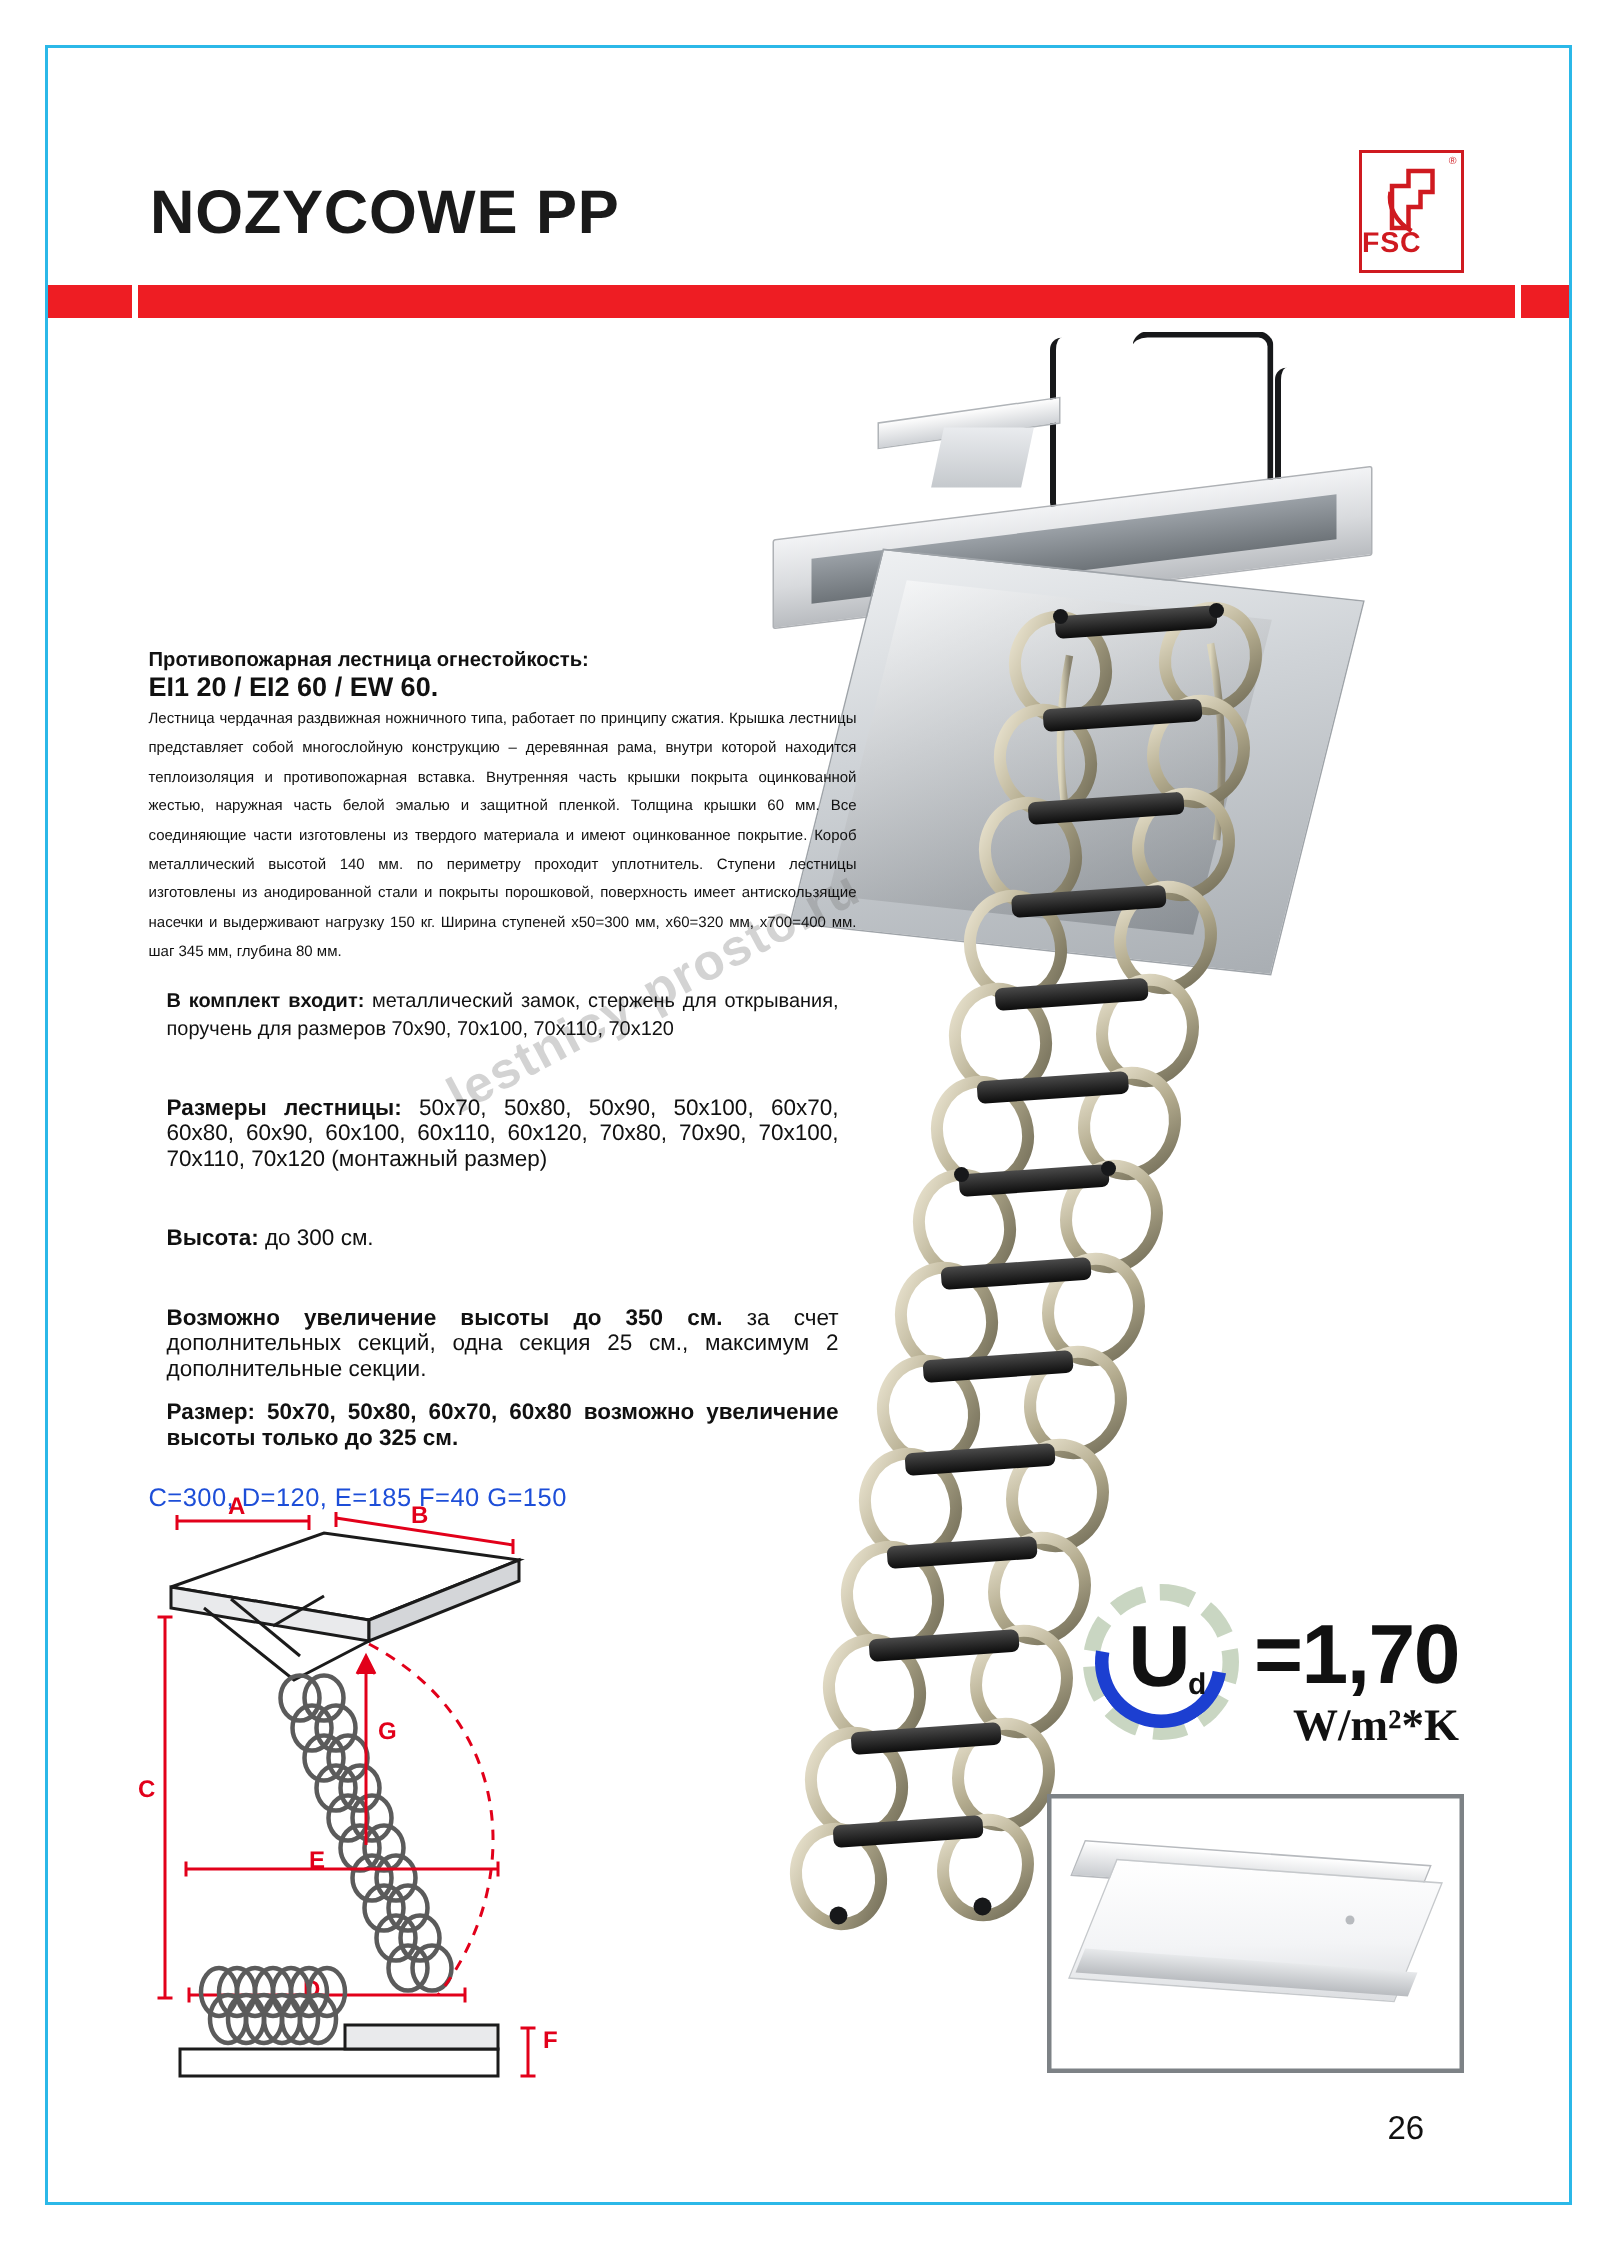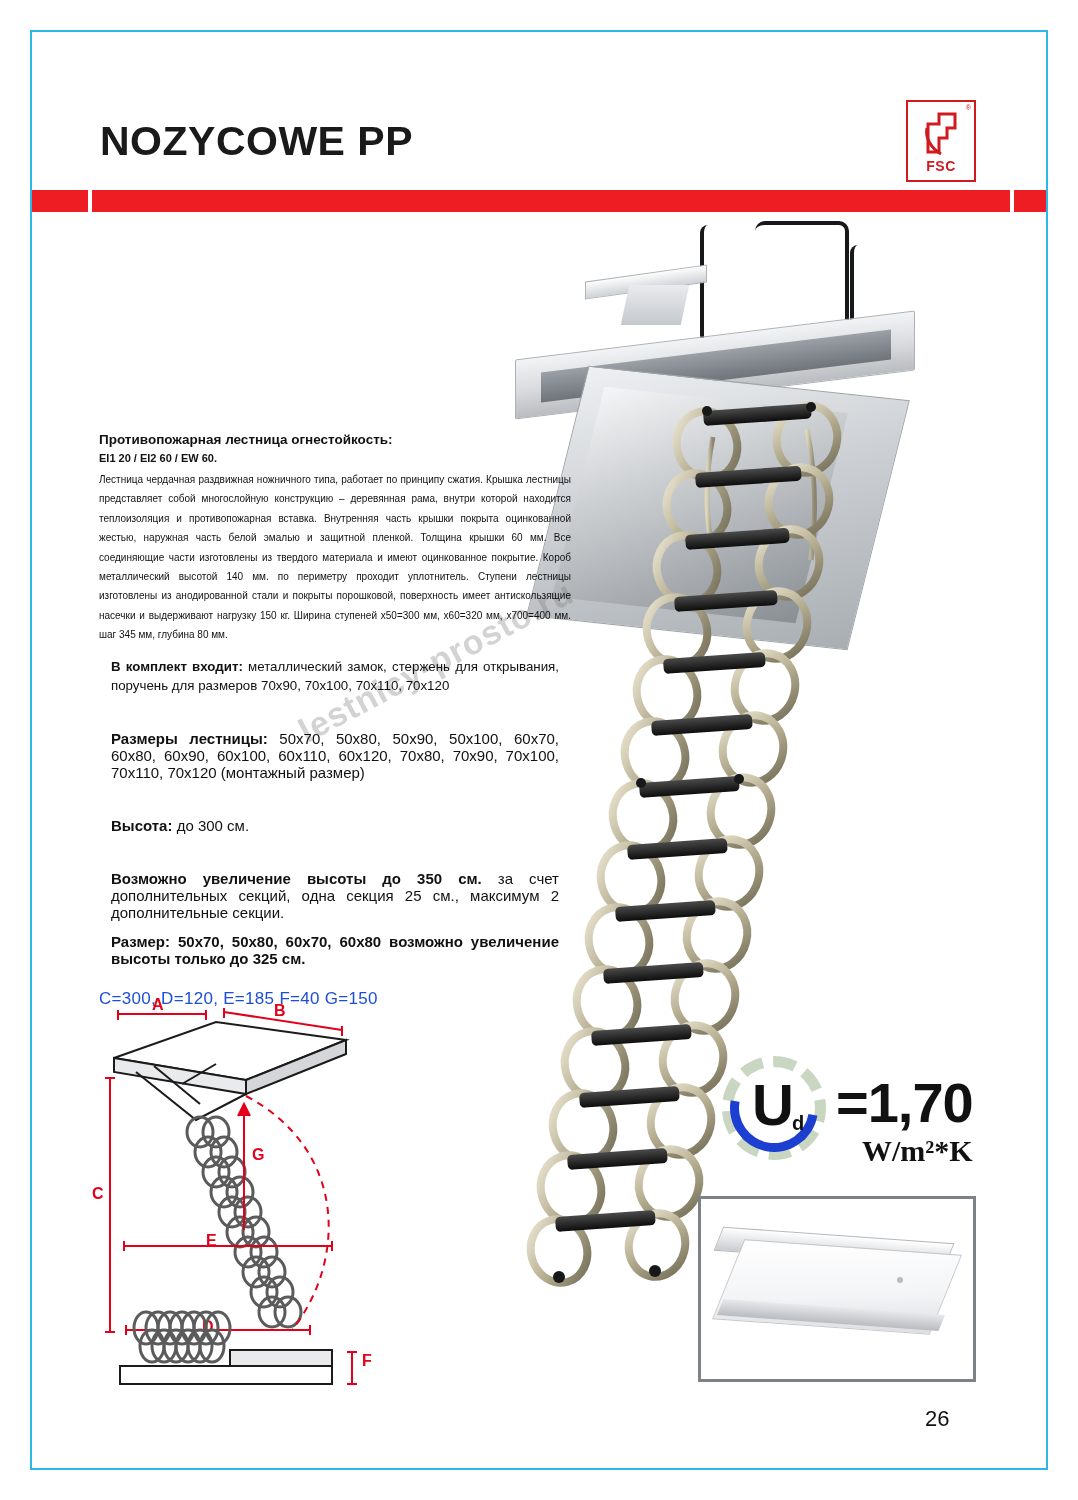--- a/index.html
+++ b/index.html
@@ -9,21 +9,21 @@
   .page{position:absolute;left:0;top:0;width:908px;height:1500px;background:#fff;padding-left:38px;}
   .cyan-frame{position:absolute;left:30px;top:30px;width:1018px;height:1440px;border:2px solid #2bb8e8;box-sizing:border-box;}
   .red-band{position:absolute;left:32px;top:190px;width:1014px;height:22px;background:#ee1d23;}
   .white-notch{position:absolute;left:88px;top:188px;width:4px;height:26px;background:#ffffff;}
   .white-notch2{position:absolute;left:1010px;top:188px;width:4px;height:26px;background:#ffffff;}
 
   
   .title{position:absolute;left:100px;top:118px;font-size:41px;font-weight:bold;letter-spacing:0.5px;color:#1a1a1a;}
   .fsc{position:absolute;left:906px;top:100px;width:70px;height:82px;border:2px solid #cf1a20;box-sizing:border-box;background:#fff;}
   .fsc .tree{position:absolute;left:50%;top:6px;transform:translateX(-50%);}
-  .fsc .fsc-text{position:absolute;left:0;right:0;bottom:6px;text-align:center;font-size:14px;font-weight:bold;color:#cf1a20;letter-spacing:0.5px;}
+  .fsc .fsc-text{position:absolute;left:0;right:0;bottom:6px;font-size:19px;font-weight:bold;color:#cf1a20;letter-spacing:0.5px;}
   .fsc .reg{position:absolute;right:3px;top:2px;font-size:7px;color:#cf1a20;}
 
   
   .txtcol{position:absolute;left:99px;top:430px;width:472px;color:#111;}
   .bold{font-weight:bold;}
   .p-main{font-size:10px;line-height:19.4px;text-align:justify;margin:0;}
   .p-kit{font-size:13.3px;line-height:19.4px;text-align:justify;margin:12px;}
   .p-small{font-size:15px;line-height:17px;text-align:justify;margin:12px;}
   .gap-a{height:11px;}
   .gap-b{height:12px;}
@@ -193,21 +193,21 @@
             <circle cx="200" cy="1056" r="6"></circle>
         </g>
       </svg>
     </div>
   </div>
 
   <div class="wm">lestnicy-prosto.ru</div>
 
   <div class="txtcol">
     <div class="bold" style="font-size:13.5px;line-height:19px;">Противопожарная лестница огнестойкость:</div>
-    <div class="bold" style="font-size:11px;line-height:19px;margin-bottom:2px;">EI1 20 / EI2 60 / EW 60.</div>
+    <div class="bold" style="font-size:18px;line-height:19px;margin-bottom:2px;">EI1 20 / EI2 60 / EW 60.</div>
 
     <p class="p-main">Лестница чердачная раздвижная ножничного типа, работает по принципу сжатия. Крышка лестницы представляет собой многослойную конструкцию – деревянная рама, внутри которой находится теплоизоляция и противопожарная вставка. Внутренняя часть крышки покрыта оцинкованной жестью, наружная часть белой эмалью и защитной пленкой. Толщина крышки 60 мм. Все соединяющие части изготовлены из твердого материала и имеют оцинкованное покрытие. Короб металлический высотой 140 мм. по периметру проходит уплотнитель. Ступени лестницы изготовлены из анодированной стали и покрыты порошковой, поверхность имеет антискользящие насечки и выдерживают нагрузку 150 кг. Ширина ступеней х50=300 мм, х60=320 мм, х700=400 мм. шаг 345 мм, глубина 80 мм.</p>
 
     <p class="p-kit"><span class="bold">В комплект входит:</span><span> металлический замок, стержень для открывания, поручень для размеров 70x90, 70x100, 70х110, 70х120</span></p>
 
     <div class="gap-a"></div>
 
     <p class="p-small"><span class="bold">Размеры лестницы:</span><span> 50х70, 50х80, 50х90, 50х100, 60х70, 60х80, 60х90, 60х100, 60х110, 60х120, 70х80, 70х90, 70х100, 70х110, 70х120 (монтажный размер)</span></p>
 
     <div class="gap-b"></div>

